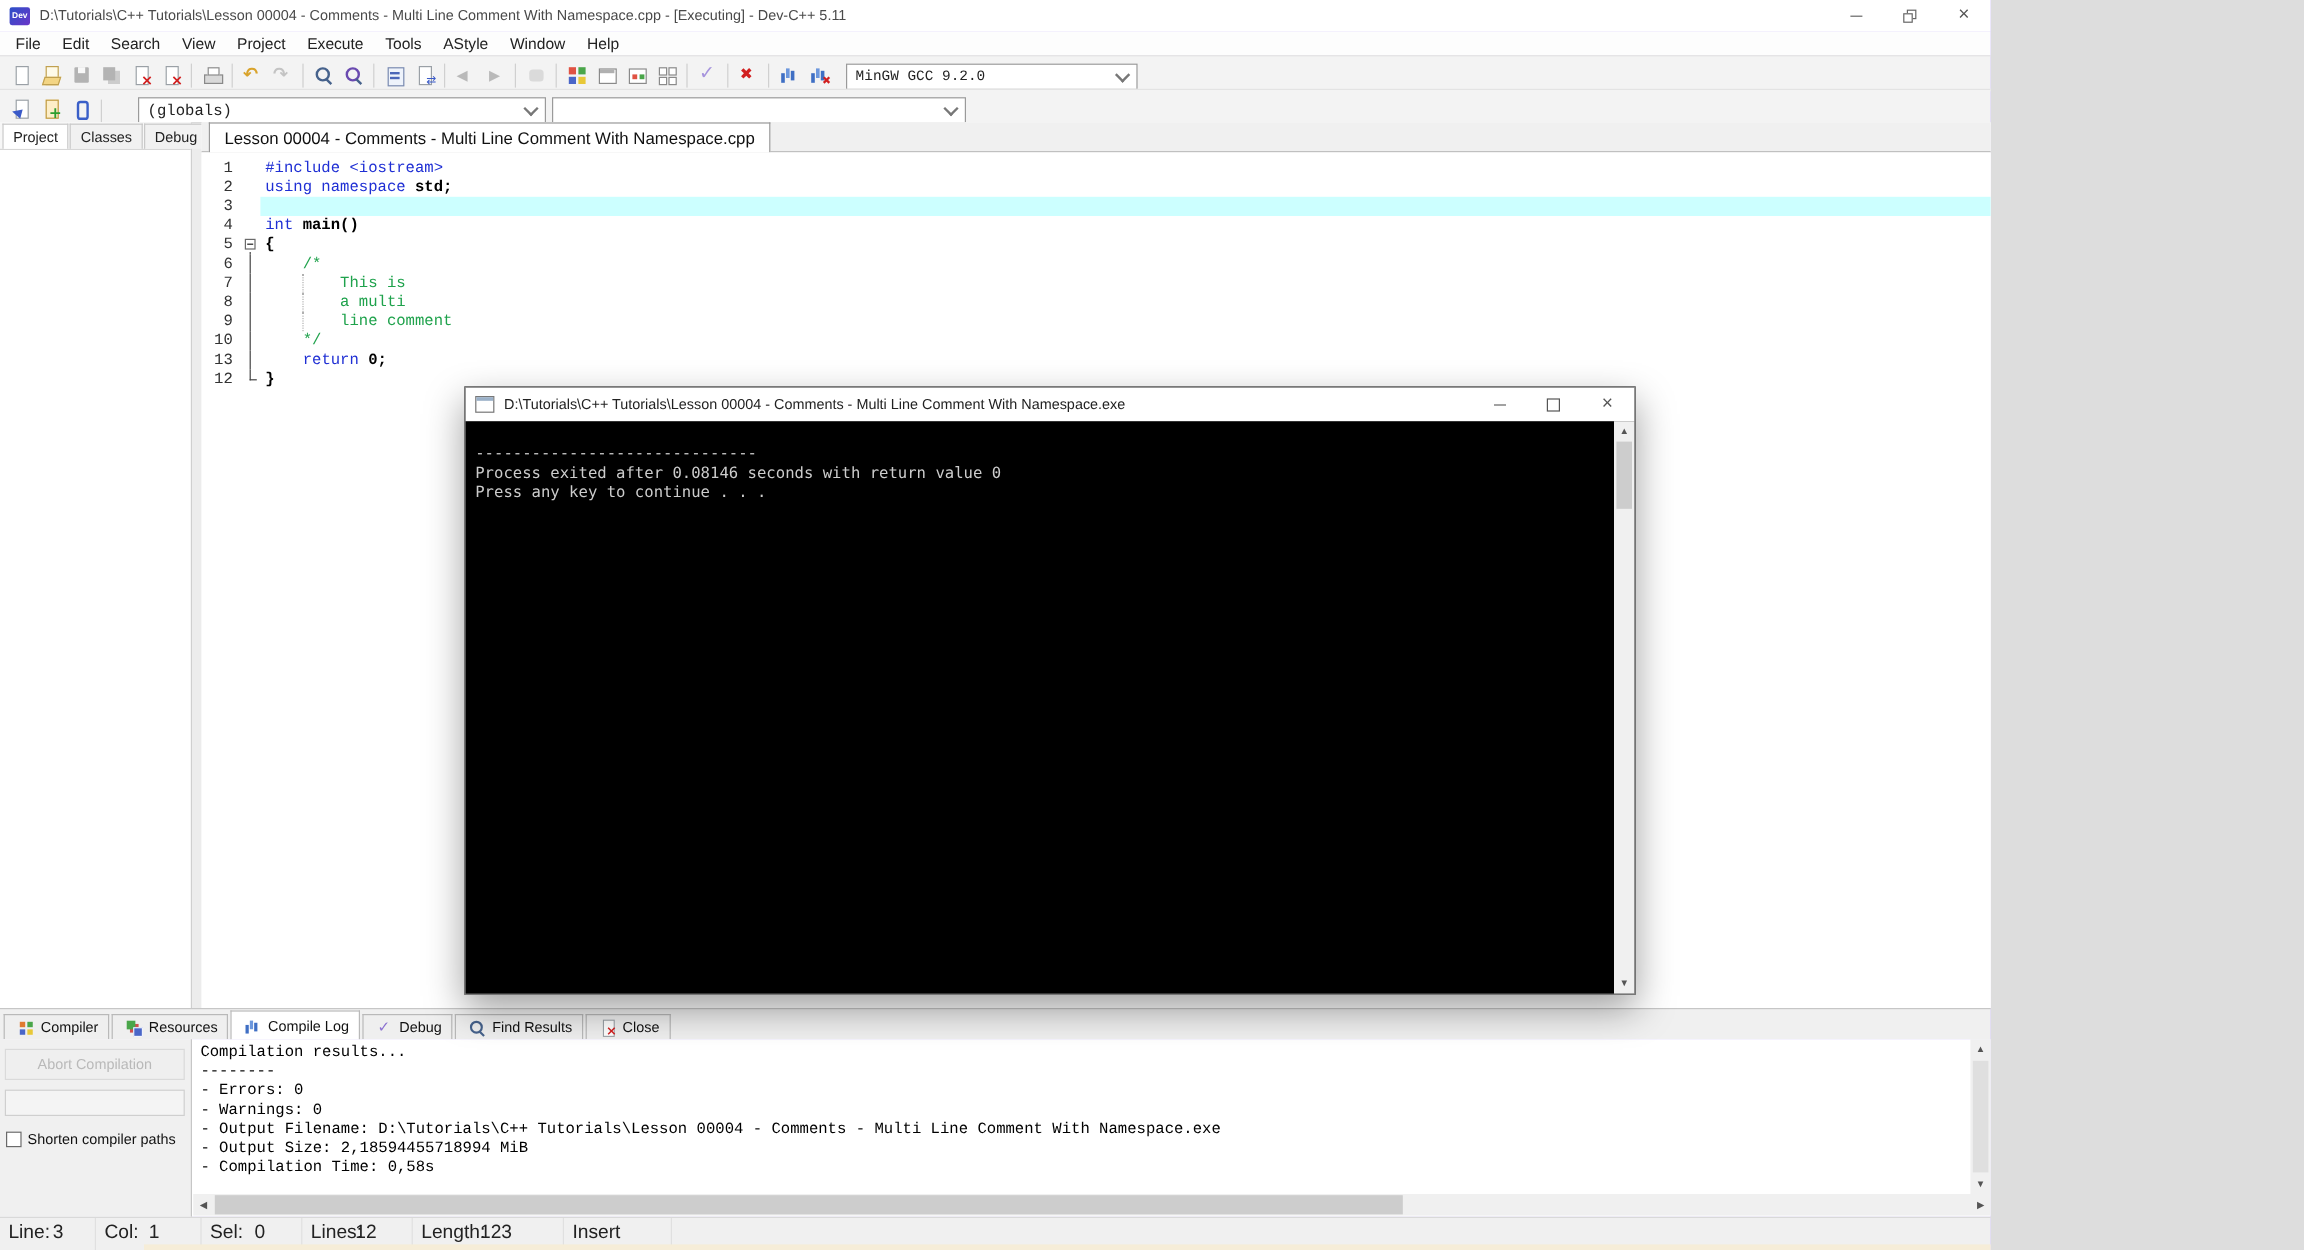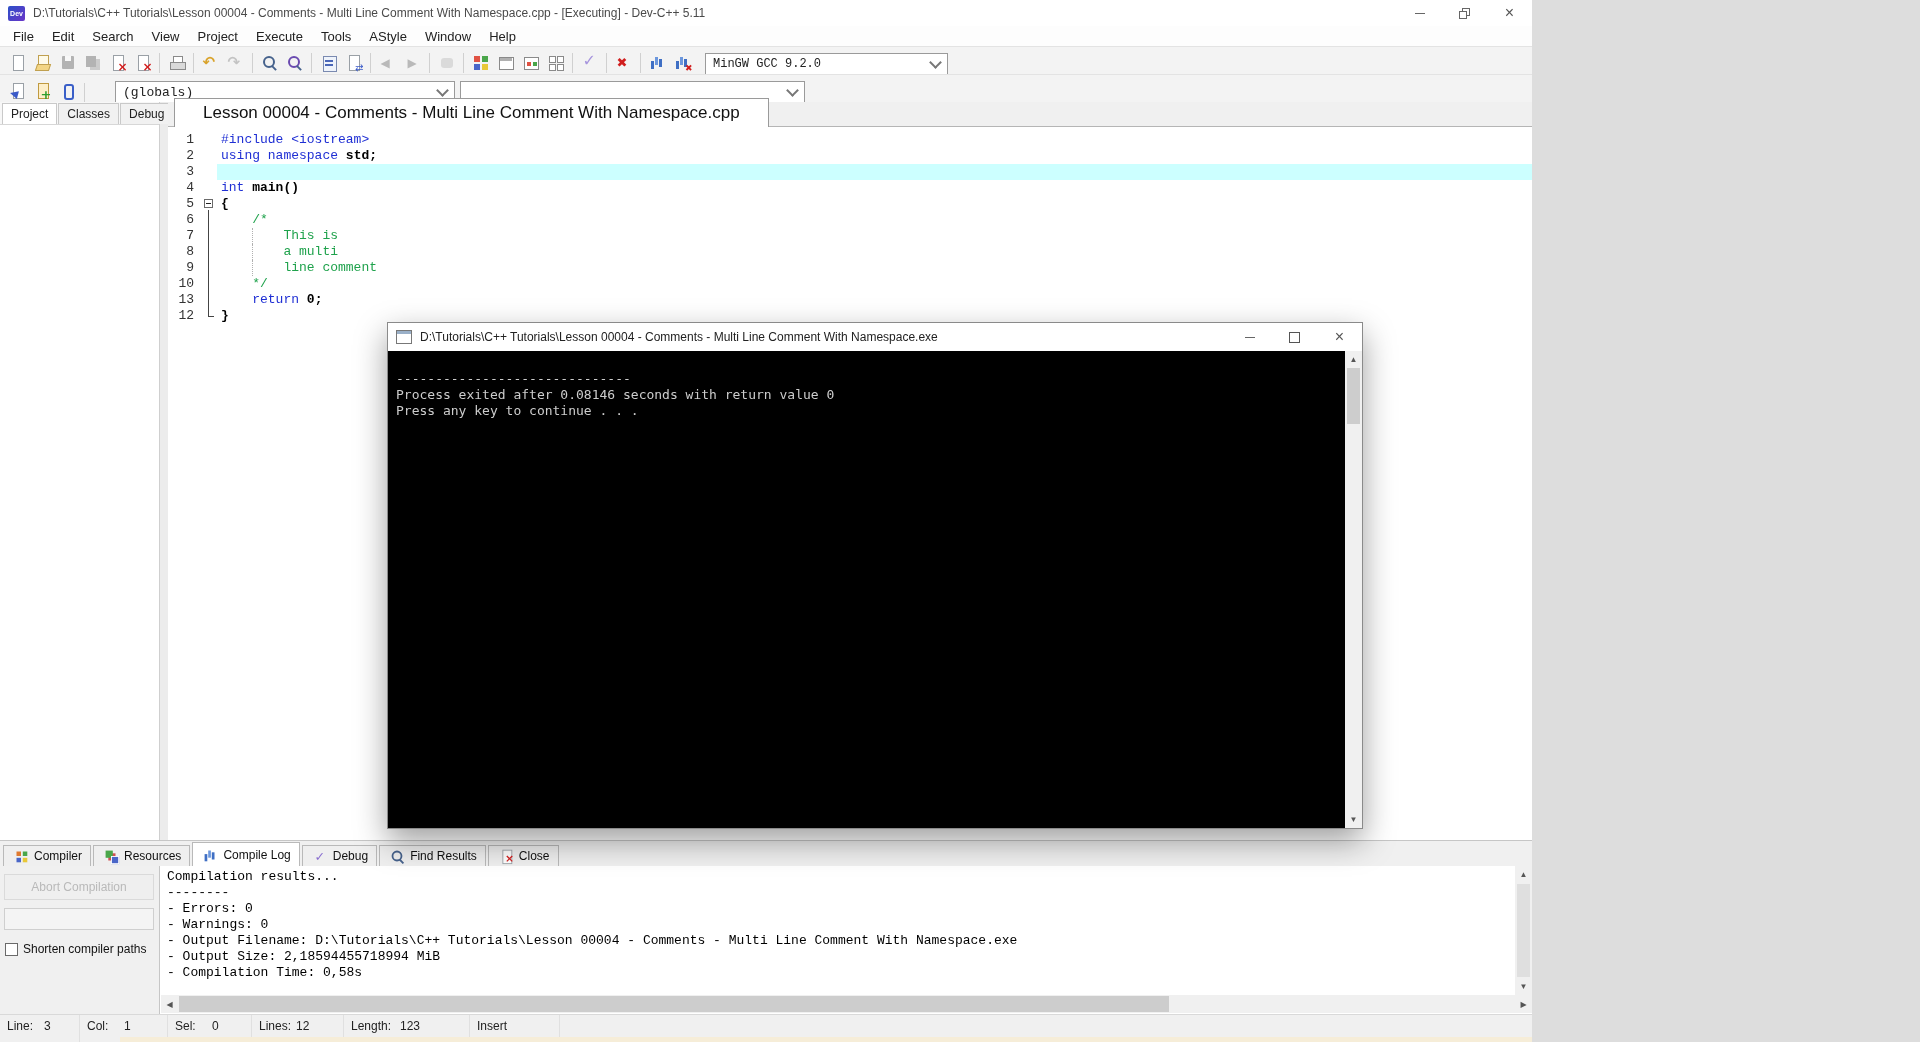--- a/index.html
+++ b/index.html
@@ -1,16 +1,16 @@
 <!DOCTYPE html>
 <html style="--kw: #1f2fd4; --cm: #1fa24c; --hl: #ccffff; --conbg: #000000; --contx: #cccccc;"><head>
 <meta charset="utf-8">
 <style>
   html,body{margin:0;padding:0;background:#ddd}
-  .app{position:relative;width:1532px;height:1042px;background:#c4b5fd;overflow:hidden;
+  .app{position:relative;width:1659px;height:1042px;background:#c4b5fd;overflow:hidden;
        font-family:"Liberation Sans",sans-serif;-webkit-font-smoothing:antialiased}
 
   
   .titlebar{position:absolute;left:0;top:0;right:0;height:26px;background:#fff;display:flex;align-items:center;padding-left:8px}
   .devlogo{width:17px;height:15px;border-radius:2px;background:linear-gradient(135deg,#2b50c8,#6a35c8);
            color:#fff;display:flex;align-items:center;justify-content:center;flex:none}
   .devlogo::before{content:"Dev";font-size:7px;font-weight:bold}
   .title-text{font-size:12px;color:#4a4a4a;margin-left:8px;white-space:nowrap}
   .tcs{margin-left:auto;display:flex;height:100%}
   .tc,.cc{width:45px;display:flex;align-items:center;justify-content:center}
@@ -92,21 +92,21 @@
   .ic-capsule::before{left:6px;top:3px;width:6px;height:12px;border:2px solid #3a5fc8;border-radius:3px}
 
   
   .workspace{position:absolute;top:102px;left:0;right:0;height:738px;background:#ececec}
   .sidebar{position:absolute;left:0;top:0;width:160px;height:100%;background:#fff;border-right:1px solid #cfcfcf;box-sizing:border-box}
   .ptabs{display:flex;height:22px;background:#f7f7f7;padding-left:2px;border-bottom:1px solid #d7d7d7;align-items:flex-end}
   .ptab{font-size:12px;color:#222;padding:3px 8px;border:1px solid #c9c9c9;border-bottom:none;background:#f1f1f1;margin-right:1px}
   .ptab.active{background:#fff;position:relative;z-index:2}
   .editor{position:absolute;left:168px;top:0;right:0;height:100%;background:#fff}
   .etabs{height:25px;background:#f0f0f0;border-bottom:1px solid #b5b5b5;display:flex;align-items:flex-end;padding-left:6px;box-sizing:border-box}
-  .etab{background:#fff;border:1px solid #9a9a9a;border-bottom:none;font-size:17px;color:#111;padding:4px 28px;position:relative;top:1px}
+  .etab{background:#fff;border:1px solid #9a9a9a;border-bottom:none;font-size:14px;color:#111;padding:4px 12px;position:relative;top:1px}
   .code{position:absolute;top:25px;left:0;right:0;bottom:0;background:#fff;
         font-family:"Liberation Mono",monospace;font-size:13px;padding-top:5px}
   .code-row{display:flex;height:16px;line-height:16px}
   .ln{width:26px;flex:none;text-align:right;padding-right:7px;color:#333}
   .fold{width:16px;flex:none;position:relative}
   .f-open{background:linear-gradient(#444,#444) no-repeat 7px 14px/1px 2px}
   .f-open::before{content:"";position:absolute;left:3px;top:3px;width:9px;height:9px;background:#fff;border:1px solid #6a6a6a;box-sizing:border-box}
   .f-open::after{content:"";position:absolute;left:5px;top:7px;width:5px;height:1px;background:#222}
   .f-line{background:linear-gradient(#444,#444) no-repeat 7px 0/1px 16px}
   .f-end{background:linear-gradient(#444,#444) no-repeat 7px 0/1px 9px,linear-gradient(#444,#444) no-repeat 7px 8px/6px 1px}
@@ -155,21 +155,21 @@
   .log-line{white-space:pre;min-height:16px}
   .vscroll{position:absolute;right:0;top:0;width:17px;height:129px;background:#f0f0f0;display:flex;flex-direction:column}
   .vthumb{width:13px;flex:1;background:#dfdfdf;margin:1px 2px}
   .hscroll{position:absolute;left:161px;bottom:1px;right:0;height:18px;background:#f0f0f0;display:flex;align-items:center;position:absolute}
   .hthumb{position:absolute;left:18px;top:1px;bottom:1px;width:990px;background:#cdcdcd}
   .hscroll .right{margin-left:auto}
 
   
   .statusbar{position:absolute;top:1014px;left:0;right:0;height:28px;background:#f0f0f0;border-top:1px solid #d9d9d9;
              display:flex;box-sizing:border-box}
-  .sseg{position:relative;border-right:1px solid #e0e0e0;font-size:12px;color:#222;height:100%;box-sizing:border-box}
+  .sseg{position:relative;border-right:1px solid #e0e0e0;font-size:16px;color:#222;height:100%;box-sizing:border-box}
   .sseg:nth-child(1){width:80px}.sseg:nth-child(2){width:88px}.sseg:nth-child(3){width:84px}
   .sseg:nth-child(4){width:92px}.sseg:nth-child(5){width:126px}.sseg:nth-child(6){width:90px}
   .slabel{position:absolute;left:7px;top:4px}
   .svalue{position:absolute;left:44px;top:4px}
   .sseg:nth-child(5) .svalue{left:56px}
   .peek{position:absolute;left:120px;bottom:0;right:0;height:5px;background:#f6edd8;z-index:60}
 </style>
 </head>
 <body>
 

